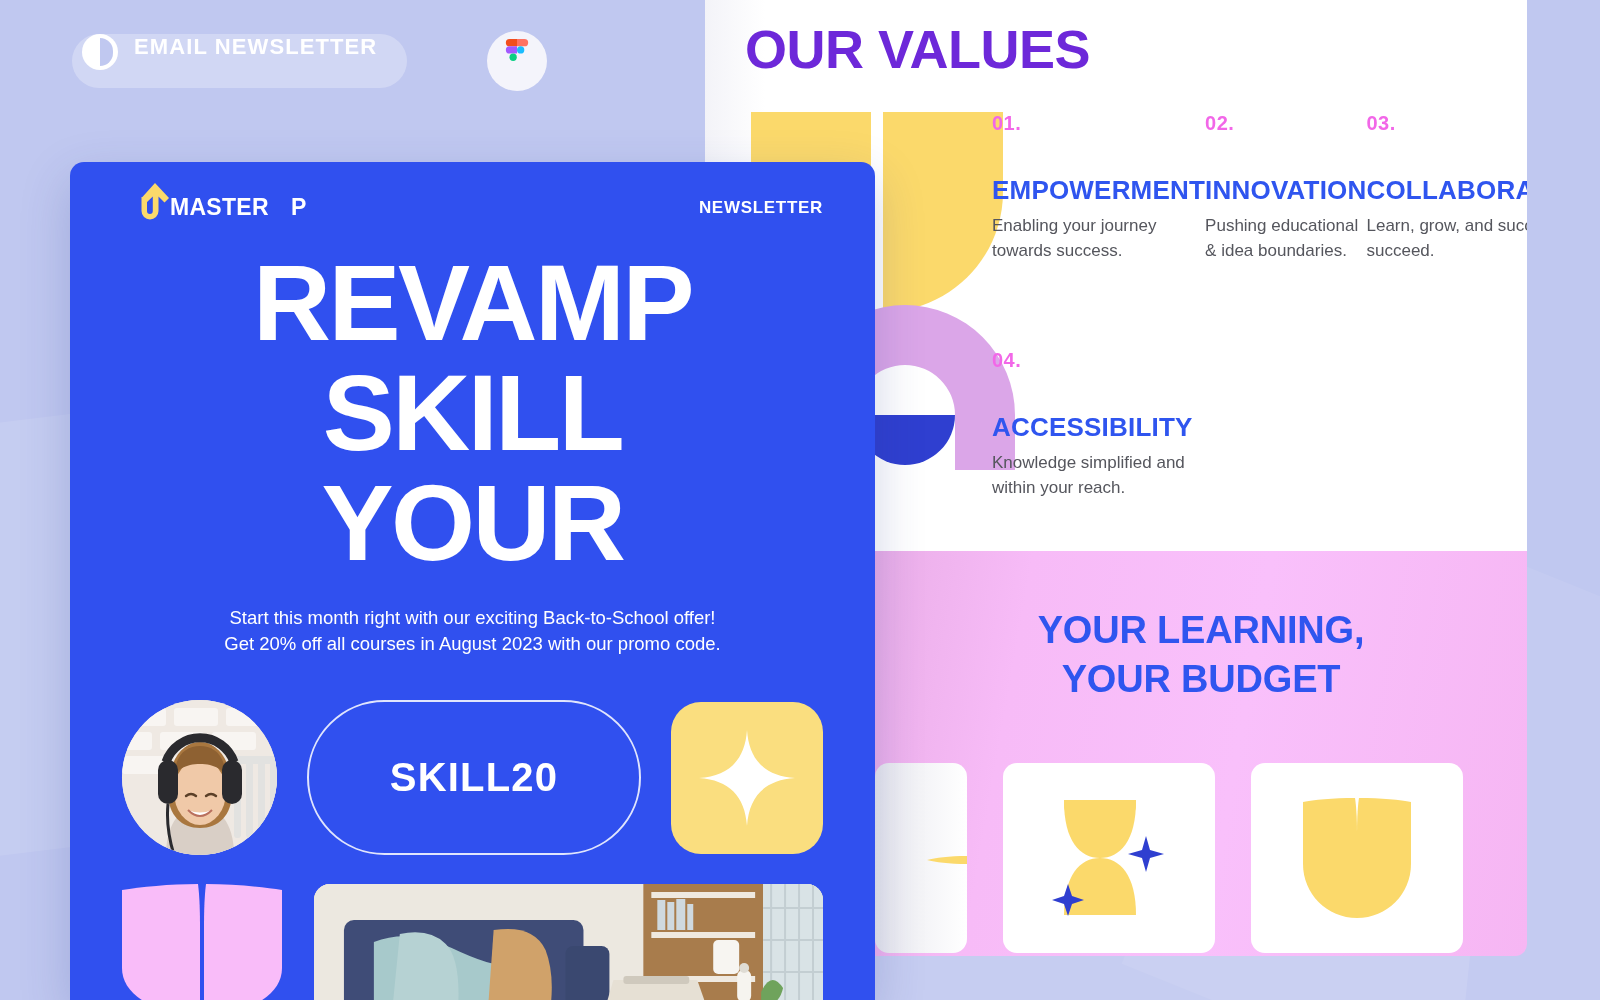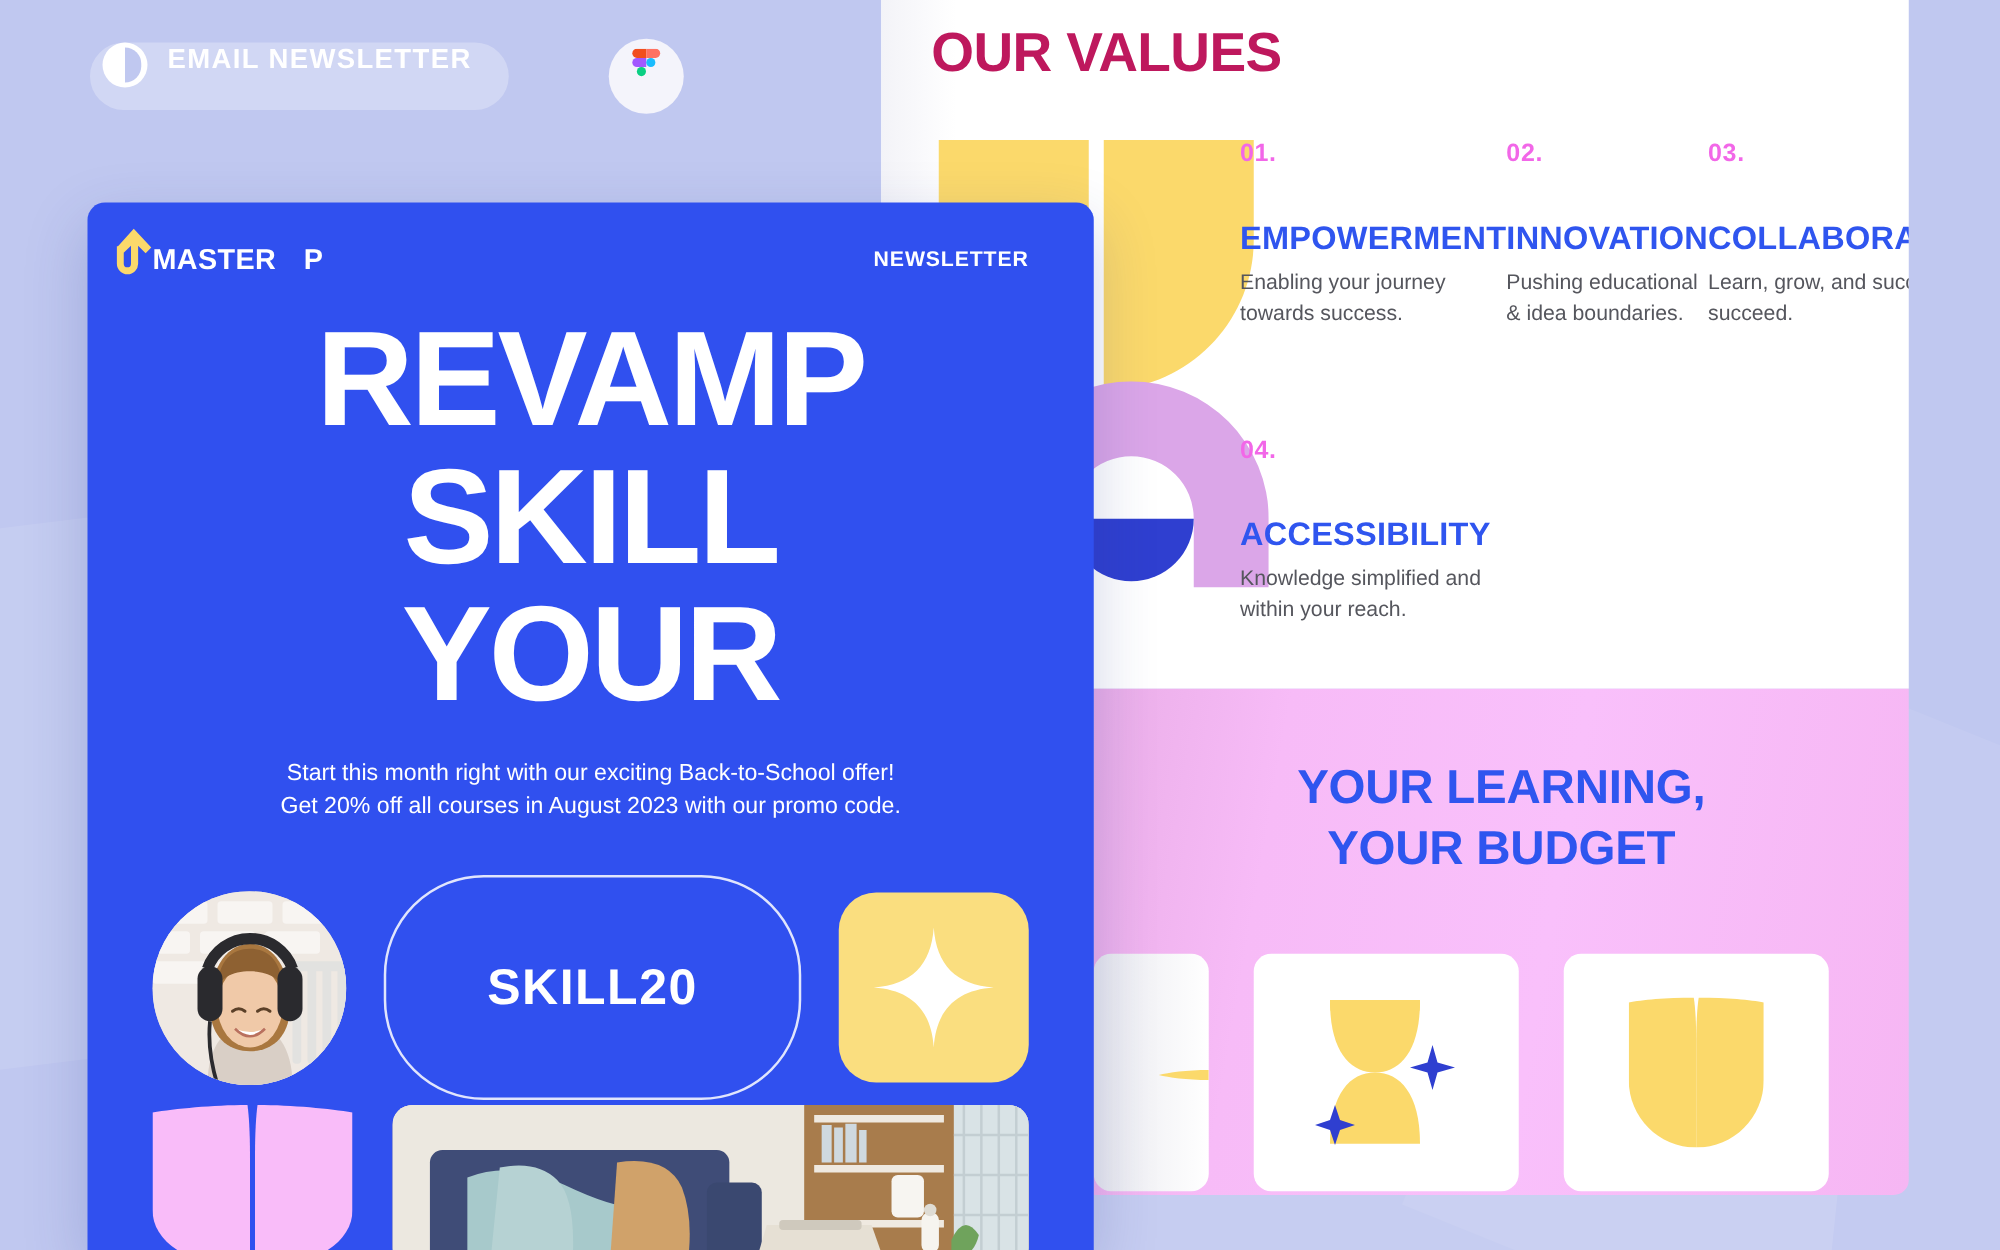--- a/index.html
+++ b/index.html
@@ -71,21 +71,21 @@
   }
   #values-panel .deco-arch {
     position: absolute; left: 90px; top: 305px; width: 220px; height: 165px;
   }
   #values-panel .fade-left {
     position: absolute; left: 0; top: 0; width: 60px; height: 551px;
     background: linear-gradient(to right, #f3f3f8, #ffffff);
   }
   .values-title {
     position: absolute; left: 40px; top: 18px;
-    font-size: 44px; font-weight: bold; color: #be185d;
+    font-size: 54px; font-weight: bold; color: #6d28d9;
     letter-spacing: -0.5px;
   }
   .values-grid {
     position: absolute; left: 287px; top: 112px;
     width: 490px;
     display: grid; grid-template-columns: 1fr 1fr 1fr;
     row-gap: 86px; column-gap: 0px;
   }
   .value-num {
     color: #f267e8; font-size: 20px; font-weight: bold; letter-spacing: .5px;
@@ -133,21 +133,21 @@
     position: absolute; left: 70px; top: 162px; width: 805px; height: 838px;
     background: #3050ef;
     border-radius: 14px 14px 0 0;
     overflow: hidden;
     box-shadow: 0 18px 50px rgba(40,60,140,.22);
   }
   .nc-head {
     position: absolute; left: 52px; right: 52px; top: 32px;
     display: flex; align-items: center; justify-content: space-between;
   }
-  .brand { position: relative; display: flex; align-items: flex-end; }
+  .brand { position: relative; display: flex; align-items: flex-end; margin-left: 48px; }
   .brand-text {
     color: #ffffff; font-size: 23px; font-weight: bold; letter-spacing: .3px;
   }
   .brand-arrow { position: absolute; left: -30px; bottom: -4px; }
   .nc-tag {
     color: #ffffff; font-size: 17px; font-weight: bold; letter-spacing: .7px;
   }
   .headline {
     position: absolute; left: 0; right: 0; top: 86px;
     text-align: center;
@@ -162,21 +162,21 @@
   }
   .promo-row {
     position: absolute; left: 52px; right: 52px; top: 538px;
     display: flex; align-items: center; gap: 30px;
   }
   .avatar {
     width: 155px; height: 155px; border-radius: 50%;
     overflow: hidden; flex: 0 0 auto; background: #e9e3dc;
   }
   .promo-pill {
-    flex: 1 1 auto; height: 180px;
+    flex: 1 1 auto; height: 155px;
     border: 2px solid rgba(255,255,255,.85); border-radius: 80px;
     display: flex; align-items: center; justify-content: center;
   }
   .promo-code {
     color: #ffffff; font-size: 40px; font-weight: bold; letter-spacing: 1.2px;
   }
   .spark-tile {
     width: 152px; height: 152px; flex: 0 0 auto;
     background: #fade7f; border-radius: 30px;
     display: flex; align-items: center; justify-content: center;

